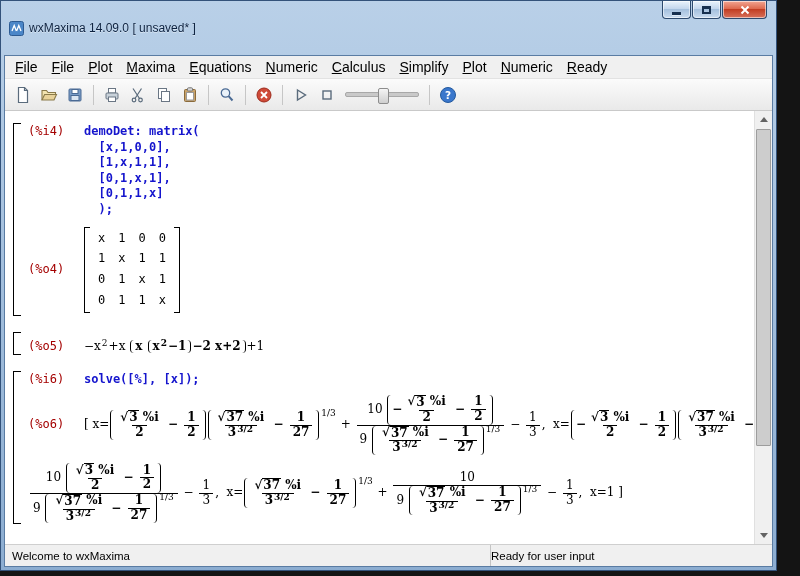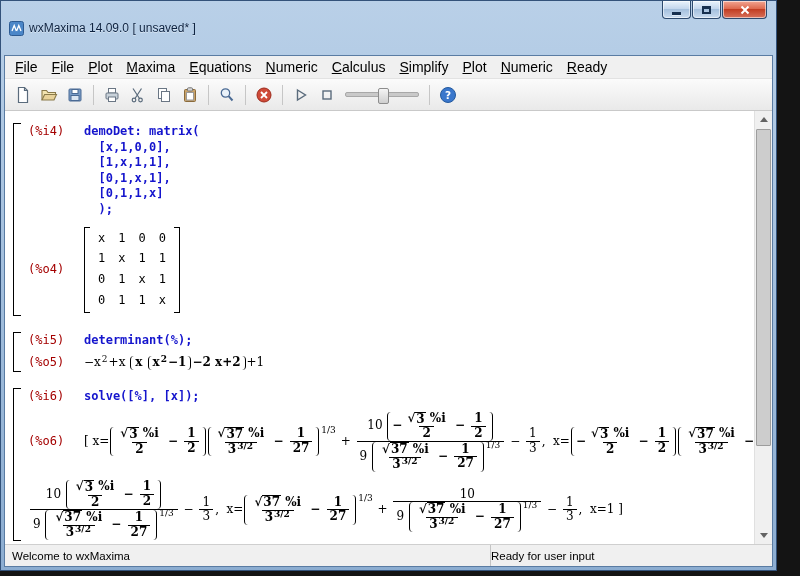--- a/index.html
+++ b/index.html
@@ -250,24 +250,20 @@
           <div class="io-row output-row">
             <span class="cell-label">(%o4)</span>
             <span class="math"><span class="mmatrix"><span class="bl"></span><span class="mgrid" style="grid-template-columns: repeat(4, auto);"><span class="mcell">x</span><span class="mcell">1</span><span class="mcell">0</span><span class="mcell">0</span><span class="mcell">1</span><span class="mcell">x</span><span class="mcell">1</span><span class="mcell">1</span><span class="mcell">0</span><span class="mcell">1</span><span class="mcell">x</span><span class="mcell">1</span><span class="mcell">0</span><span class="mcell">1</span><span class="mcell">1</span><span class="mcell">x</span></span><span class="br"></span></span></span>
           </div>
         </div>
       </div>
 
       <div class="cell">
         <div class="cell-bracket"></div>
         <div class="cell-body">
-          <div class="io-row input-row">
-            <span class="cell-label">(%i5)</span>
-            <pre class="code">determinant(%);</pre>
-          </div>
           <div class="io-row output-row">
             <span class="cell-label">(%o5)</span>
             <span class="math">−<span class="msupgrp"><span class="mbase">x</span><span class="msup mrow">2</span></span>+x <span class="mparen"><span class="pl"></span><span class="mrow">x <span class="mparen"><span class="pl"></span><span class="mrow"><span class="msupgrp"><span class="mbase">x</span><span class="msup mrow">2</span></span>−1</span><span class="pr"></span></span>−2 x+2</span><span class="pr"></span></span>+1</span>
           </div>
         </div>
       </div>
 
       <div class="cell">
         <div class="cell-bracket"></div>
         <div class="cell-body">

